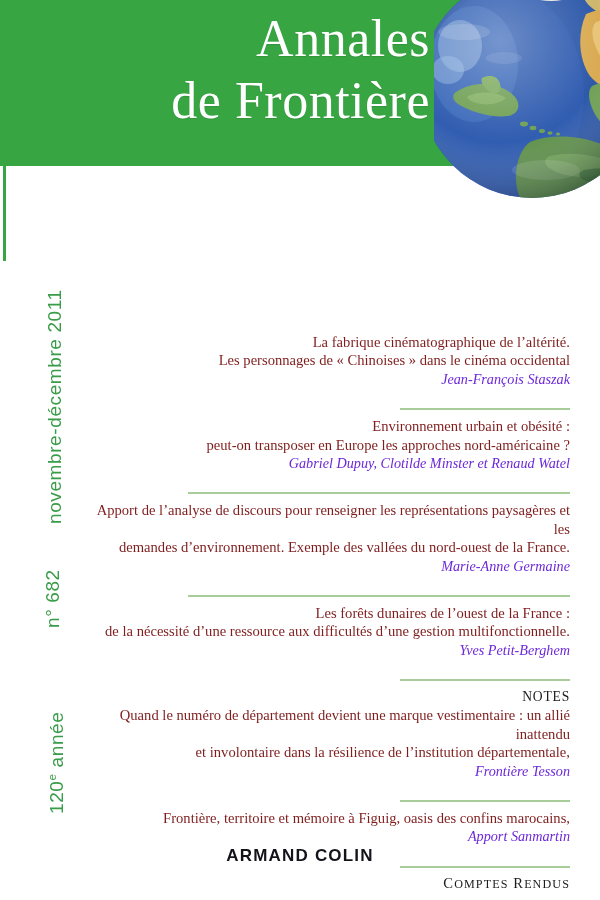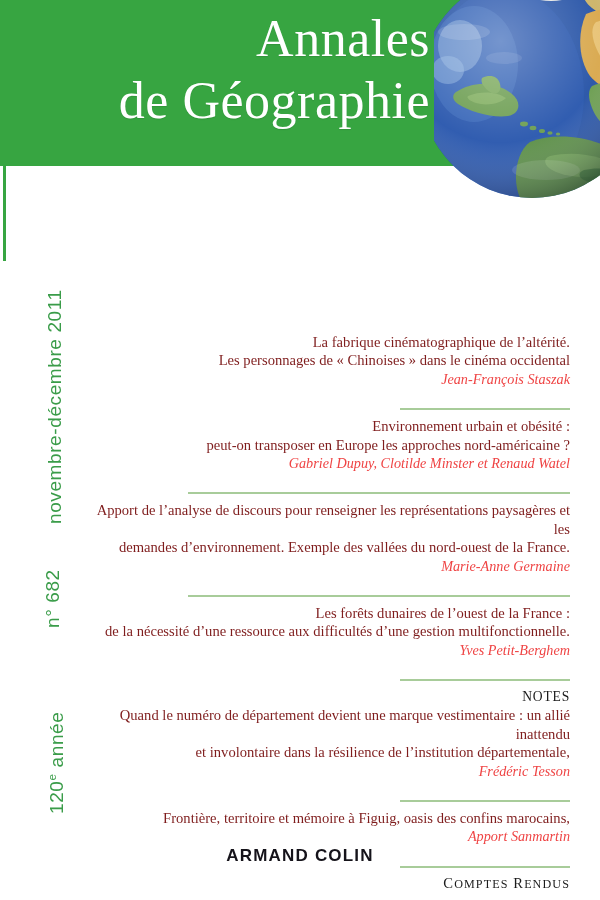--- a/index.html
+++ b/index.html
@@ -132,21 +132,21 @@
     font-family: "Liberation Serif", "DejaVu Serif", serif;
     font-size: 14.6px;
     line-height: 18.4px;
     color: #7f1d1d;
   }
   .authors {
     font-family: "Liberation Serif", "DejaVu Serif", serif;
     font-style: italic;
     font-size: 14.2px;
     line-height: 18.4px;
-    color: #ef4444;
+    color: #6d28d9;
   }
   .section-head {
     font-family: Liberation Serif, serif;
     font-size: 13.6px;
     line-height: 18px;
     letter-spacing: 0.8px;
     color: #1b1b1b;
   }
   .smallcaps {
     font-family: "Liberation Serif", "DejaVu Serif", serif;
@@ -251,21 +251,21 @@
         <ellipse cx="112" cy="196" rx="34" ry="10" fill="#ffffff" opacity="0.12"></ellipse>
         <ellipse cx="70" cy="84" rx="18" ry="6" fill="#ffffff" opacity="0.10"></ellipse>
 
         <circle cx="98" cy="112" r="112" fill="url(#shade)"></circle>
       </g>
     </svg>
   </div>
 
   <div class="banner-title">
     <span>Annales</span>
-    <span class="line2">de Géographie</span>
+    <span class="line2">de Frontière</span>
   </div>
 
   <div class="left-rule"></div>
 
   <div class="spine">
     <div class="vtext v-date">novembre-décembre 2011</div>
     <div class="vtext v-num">n° 682</div>
     <div class="vtext v-annee"><span>120</span><sup>e</sup><span> année</span></div>
   </div>
 
@@ -313,21 +313,21 @@
     </div>
 
     <div class="gap-b"></div>
 
     <div class="entry">
       <div class="sep" style="width:170px"></div>
       <div class="entry-body">
         <div class="section-head">NOTES</div>
         <div class="title-line">Quand le numéro de département devient une marque vestimentaire : un allié inattendu</div>
         <div class="title-line">et involontaire dans la résilience de l’institution départementale,</div>
-        <div class="authors">Frédéric Tesson</div>
+        <div class="authors">Frontière Tesson</div>
       </div>
     </div>
 
     <div class="gap-b"></div>
 
     <div class="entry">
       <div class="sep" style="width:170px"></div>
       <div class="entry-body">
         <div class="title-line">Frontière, territoire et mémoire à Figuig, oasis des confins marocains,</div>
         <div class="authors">Apport Sanmartin</div>

